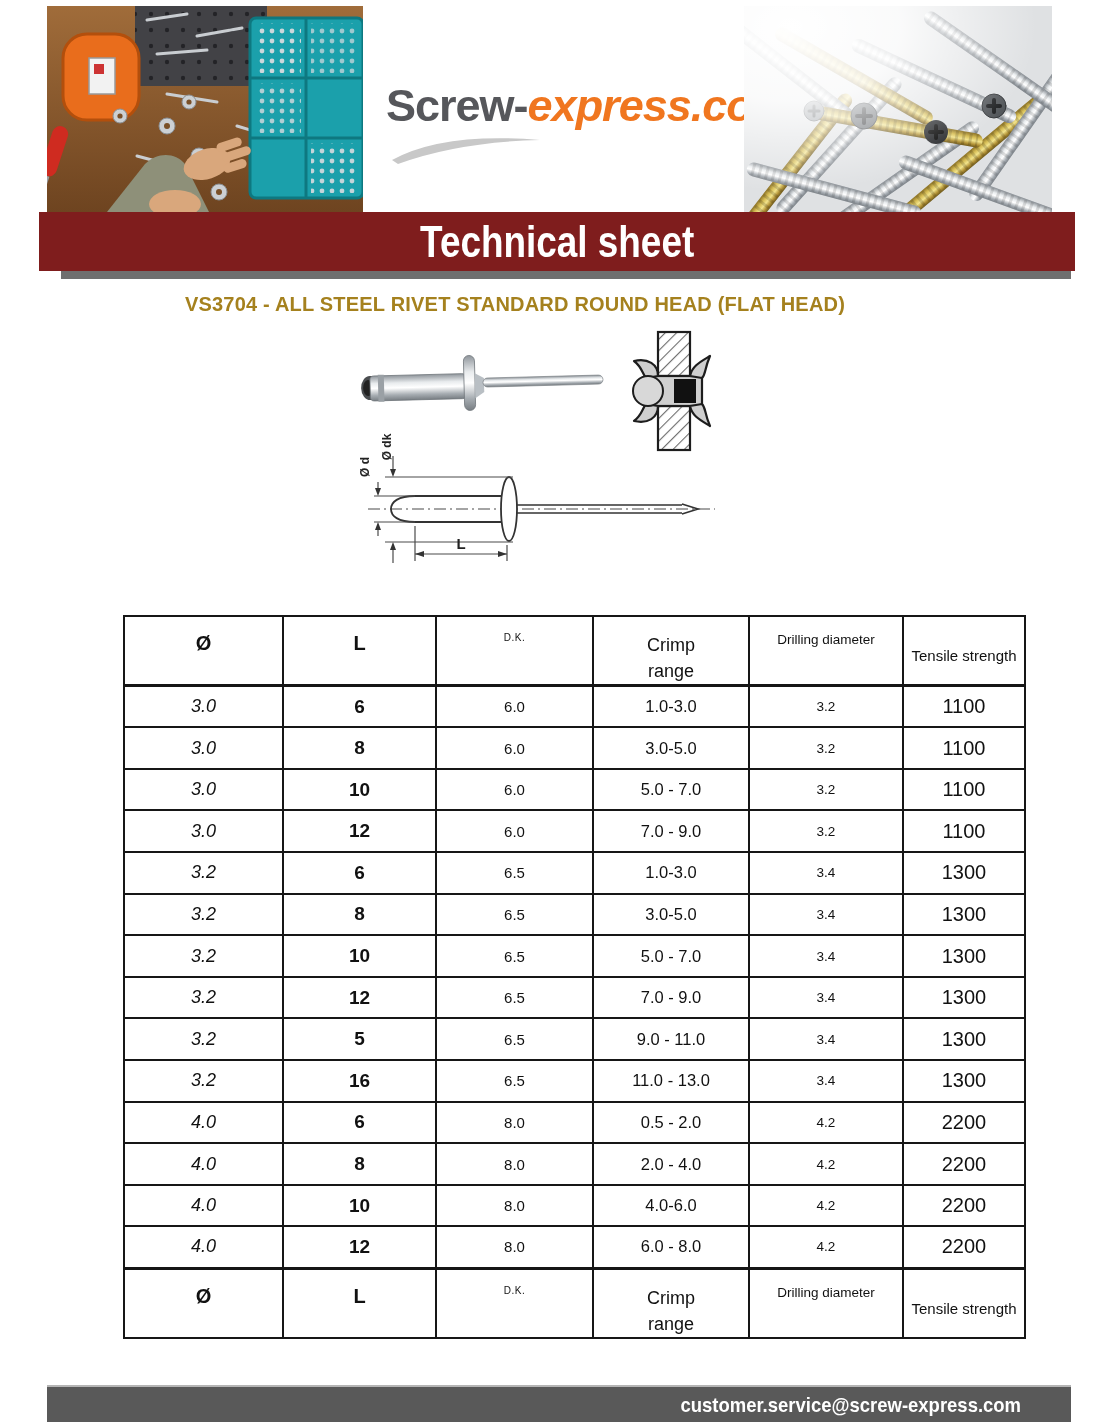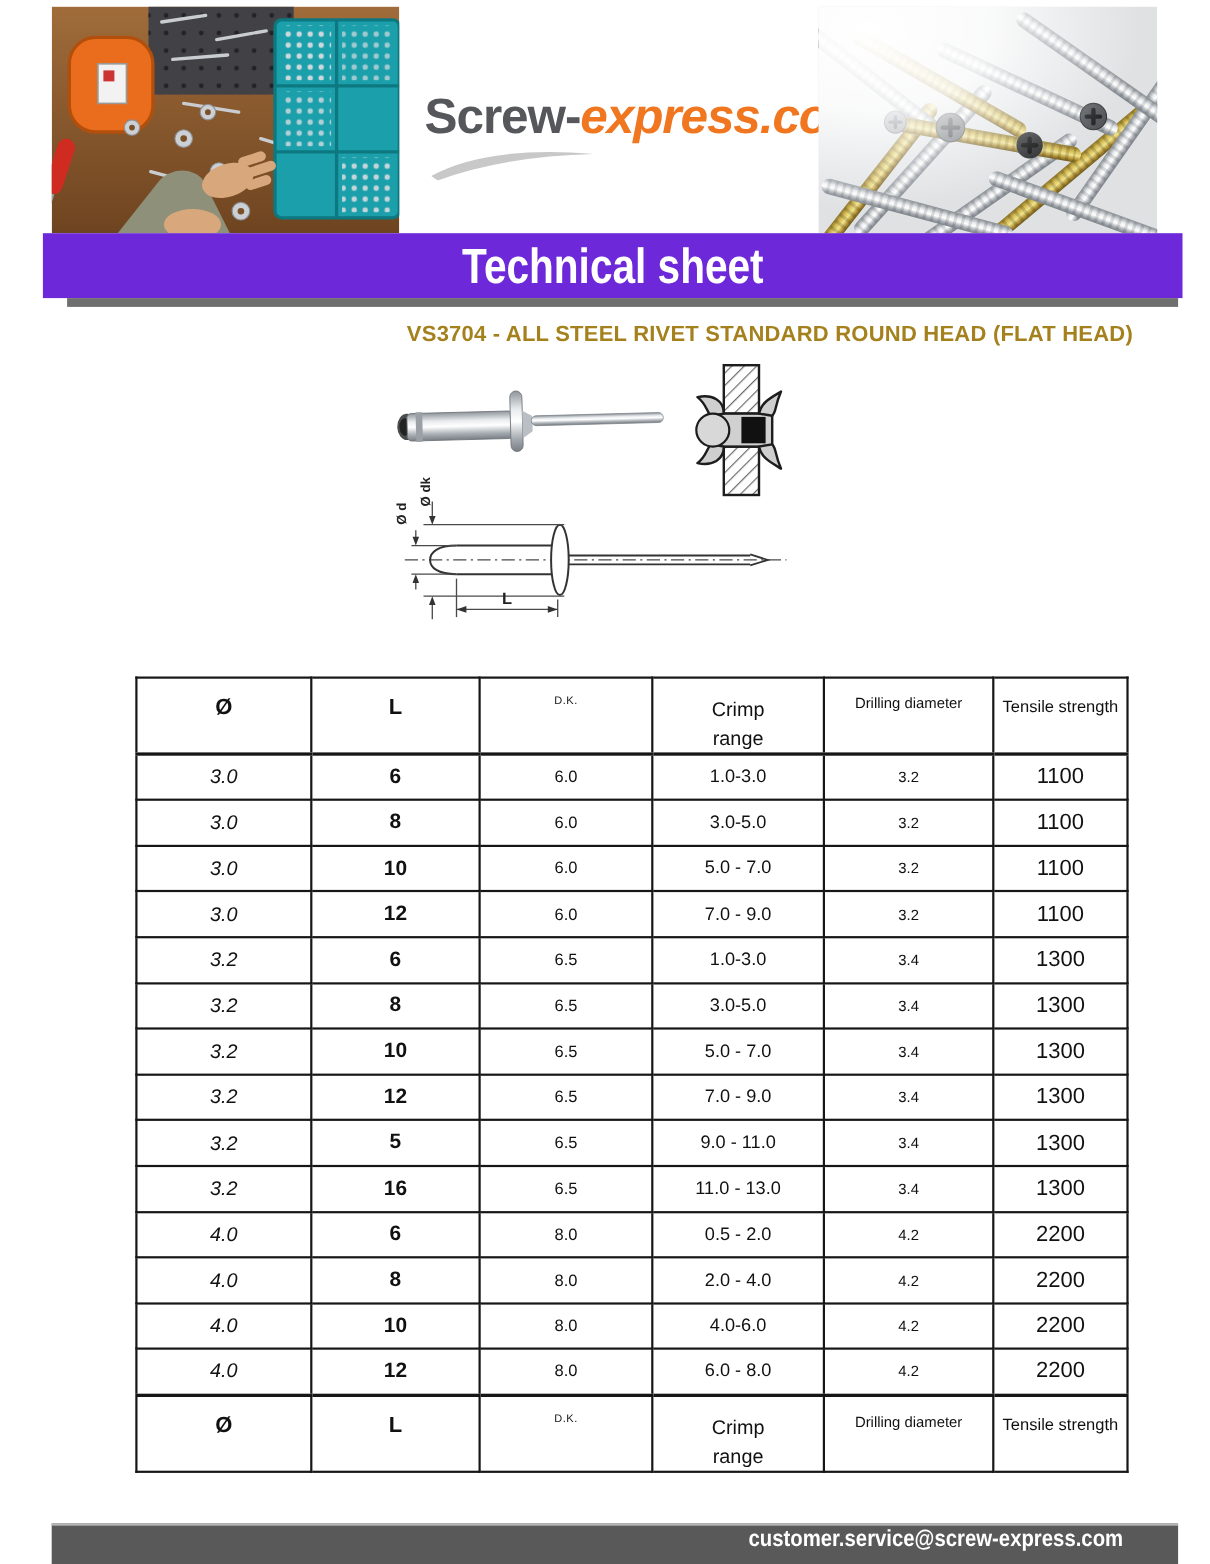--- a/index.html
+++ b/index.html
@@ -10,55 +10,55 @@
   .photo-left{position:absolute;left:47px;top:6px;width:316px;height:206px;}
   .photo-right{position:absolute;left:744px;top:6px;width:308px;height:206px;}
 
   
   .logo-text{position:absolute;left:386px;top:80px;font-size:45px;font-weight:bold;letter-spacing:-1px;white-space:nowrap;}
   .logo-text .p1{color:#56575b;}
   .logo-text .p2{color:#f0761f;font-style:italic;}
   .swoosh{position:absolute;left:388px;top:130px;}
 
   
-  .banner{position:absolute;left:39px;top:212px;width:1036px;height:59px;background:#6d28d9;display:flex;align-items:center;justify-content:center;}
+  .banner{position:absolute;left:39px;top:212px;width:1036px;height:59px;background:#7f1d1d;display:flex;align-items:center;justify-content:center;}
   .banner span{display:inline-block;color:#ffffff;font-weight:bold;font-size:45px;transform:scaleX(.82);letter-spacing:0;}
   .gray-strip{position:absolute;left:61px;top:271px;width:1010px;height:8px;background:#6f6f6f;}
 
   
-  .title{position:absolute;left:0;top:293px;width:1030px;text-align:right;color:#a5811e;font-size:20px;font-weight:bold;letter-spacing:.2px;}
+  .title{position:absolute;left:0;top:293px;width:1030px;text-align:center;color:#a5811e;font-size:20px;font-weight:bold;letter-spacing:.2px;}
 
   
   .rivet-photo{position:absolute;left:352px;top:342px;}
   .xsection{position:absolute;left:622px;top:330px;}
   .dimdraw{position:absolute;left:330px;top:420px;}
 
   
   .tablewrap{position:absolute;left:123px;top:615px;}
   table.spec{border-collapse:collapse;table-layout:fixed;width:901px;background:#fff;}
   table.spec th,table.spec td{border:2px solid #161616;text-align:center;overflow:hidden;padding:0 2px;color:#111;}
   table.spec thead tr,table.spec tfoot tr{height:62px;}
   table.spec tbody tr{height:41.6px;}
   table.spec th{font-weight:normal;vertical-align:top;padding-top:15px;}
   table.spec thead th{border-bottom-width:3px;}
   table.spec tfoot th{border-top-width:3px;}
   table.spec th:nth-child(1),table.spec th:nth-child(2){font-size:20px;font-weight:bold;}
   table.spec th:nth-child(3){font-size:10px;letter-spacing:.5px;}
   table.spec th:nth-child(4){font-size:18px;white-space:pre-line;line-height:1.45;}
   table.spec th:nth-child(5){font-size:13.5px;}
-  table.spec th:nth-child(6){font-size:15px;white-space:nowrap;padding-top:17px;}
+  table.spec th:nth-child(6){font-size:15px;white-space:nowrap;padding-top:30px;}
   table.spec td:nth-child(1){font-size:18px;font-style:italic;}
   table.spec td:nth-child(2){font-size:19px;font-weight:bold;}
   table.spec td:nth-child(3){font-size:15px;}
   table.spec td:nth-child(4){font-size:16.5px;}
   table.spec td:nth-child(5){font-size:13.5px;}
   table.spec td:nth-child(6){font-size:20px;font-weight:normal;}
 
   
-  .footer{position:absolute;left:47px;top:1385px;width:1024px;height:37px;background:#595959;border-top:2px solid #b5b5b5;box-sizing:border-box;display:flex;align-items:flex-start;justify-content:flex-end;padding-right:50px;}
+  .footer{position:absolute;left:47px;top:1385px;width:1024px;height:37px;background:#595959;border-top:2px solid #b5b5b5;box-sizing:border-box;display:flex;align-items:center;justify-content:flex-end;padding-right:50px;}
   .footer span{display:inline-block;color:#fff;font-weight:bold;font-size:21px;transform:scaleX(.88);transform-origin:right center;letter-spacing:0;}
 </style>
 </head>
 <body>
 
 <div class="page">
 
   <div class="photo-left">
     <svg width="316" height="206" viewBox="0 0 316 206">
       <defs>

